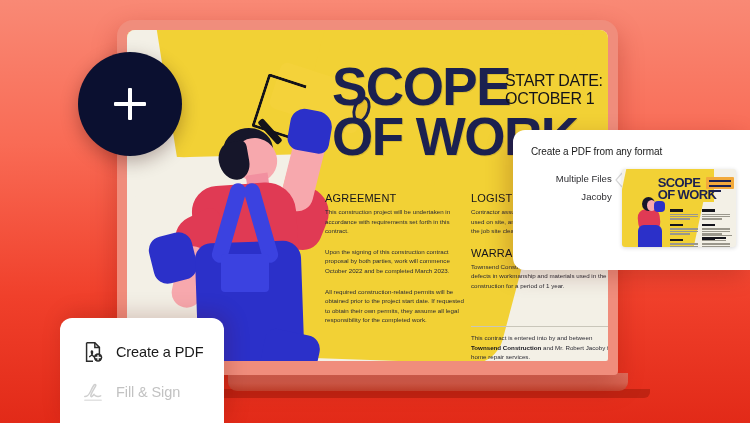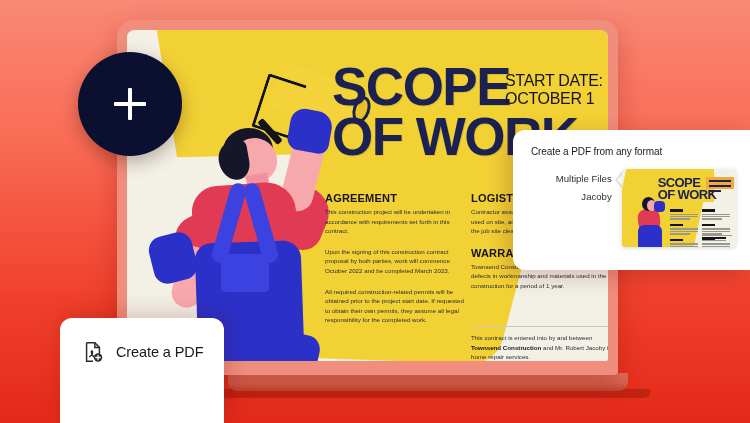--- a/index.html
+++ b/index.html
@@ -144,21 +144,21 @@
   .strap { position: absolute; width: 16px; height: 82px; background: #3b42e0; border-radius: 8px; }
   #strap-a { left: 52px; top: 56px; transform: rotate(16deg); }
   #strap-b { left: 84px; top: 56px; transform: rotate(-16deg); }
   #w-pocket { left: 52px; top: 128px; width: 48px; height: 38px; background: #3b42e0; border-radius: 4px; }
 
   
   .col { position: absolute; width: 140px; }
   #col-left { left: 198px; top: 162px; }
   #col-right { left: 344px; top: 162px; }
   .sec-h {
-    font-weight: bold; font-size: 11px; letter-spacing: .2px;
+    font-weight: normal; font-size: 11px; letter-spacing: .2px;
     color: #14141c; margin-bottom: 3px; font-stretch: condensed;
   }
   .sec-p {
     font-size: 6.2px; line-height: 1.55; color: #2a2a33;
     margin-bottom: 11px;
   }
   #doc-footer {
     position: absolute; left: 344px; top: 296px; width: 150px;
     font-size: 6.2px; line-height: 1.55; color: #2a2a33;
     border-top: 1px solid #c9c6ba; padding-top: 6px;
@@ -403,15 +403,23 @@
       <svg class="ico" viewBox="0 0 24 24">
         <path d="M5 2 h9 l5 5 v7.5" fill="none" stroke="#2b2b2b" stroke-width="1.6"></path>
         <path d="M5 2 v20 h7" fill="none" stroke="#2b2b2b" stroke-width="1.6"></path>
         <path d="M14 2 v5 h5" fill="none" stroke="#2b2b2b" stroke-width="1.6"></path>
         <path d="M8.3 17 c2.4-1.2 3.4-3.6 3.2-5.4 -.1-1 -1.1-1.1 -1.3-.2 -.3 1.5 1 4.4 2.6 5.6" fill="none" stroke="#2b2b2b" stroke-width="1.5" stroke-linecap="round"></path>
         <circle cx="17.5" cy="18" r="4.6" fill="#2b2b2b"></circle>
         <path d="M17.5 15.6 v4.8 M15.1 18 h4.8" stroke="#fff" stroke-width="1.4" stroke-linecap="round"></path>
       </svg>
       <span class="lbl">Create a PDF</span>
     </div>
+    <div class="card-row disabled">
+      <svg class="ico" viewBox="0 0 24 24">
+        <path d="M3 17 c3 0 4-1 6-5 1.8-3.6 3-6.6 4.6-8 1-.9 2 .2 1.2 1.6 -1.6 2.8 -4.6 7.4 -5.2 10.2 -.3 1.4 .8 1.6 1.6 .8 l2-2" fill="none" stroke="#cfcfcf" stroke-width="1.6" stroke-linecap="round"></path>
+        <path d="M14 15.6 c2 1.4 4 1.6 6.4 .6" fill="none" stroke="#cfcfcf" stroke-width="1.6" stroke-linecap="round"></path>
+        <path d="M3 21 h18" stroke="#e2e2e2" stroke-width="1.4" stroke-linecap="round"></path>
+      </svg>
+      <span class="lbl">Fill &amp; Sign</span>
+    </div>
   </div>
 
 </div>
 
 </body></html>

